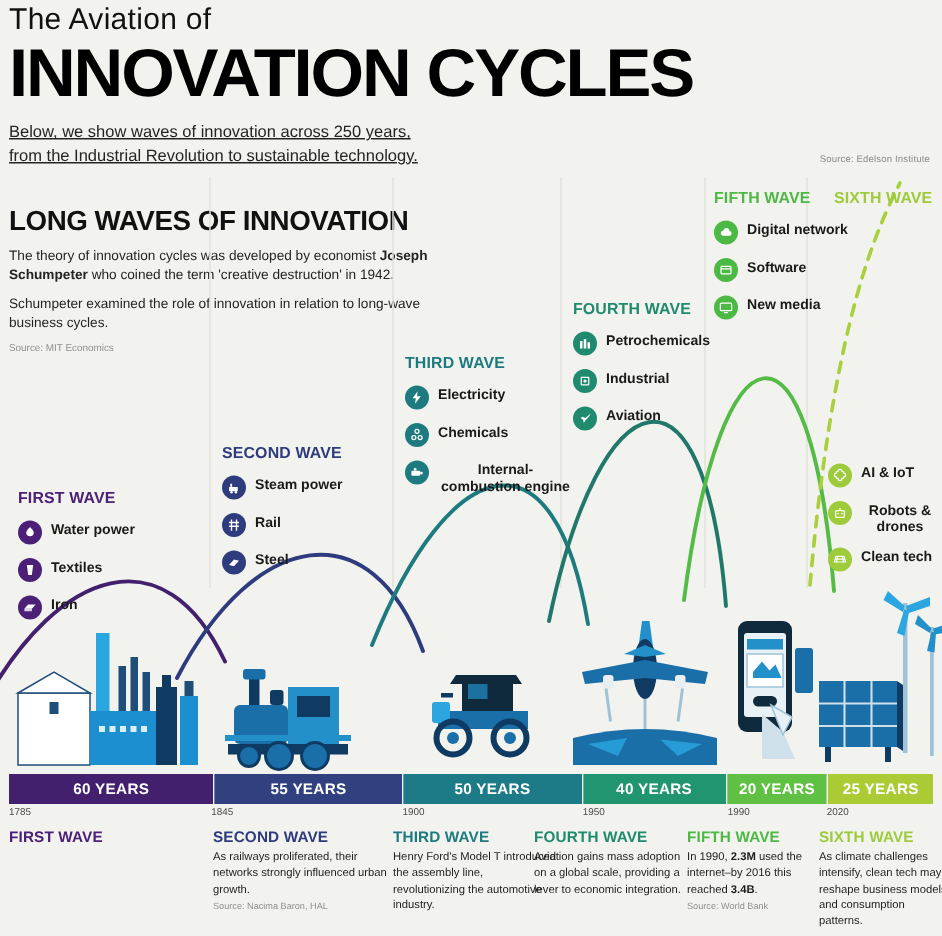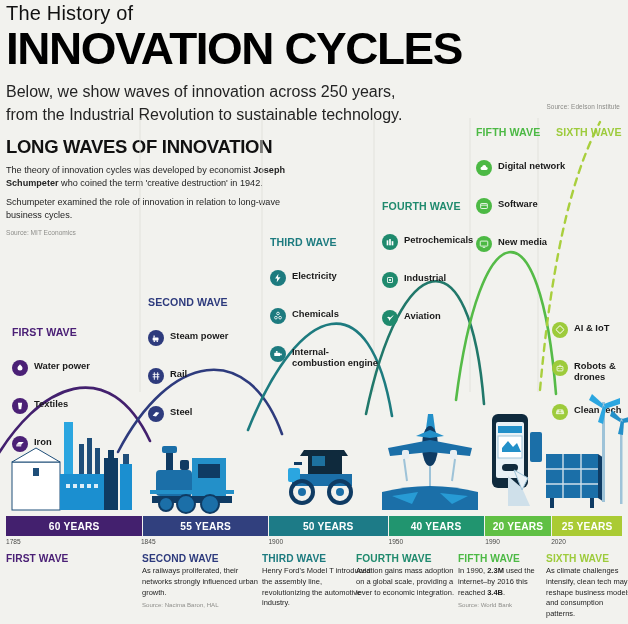--- a/index.html
+++ b/index.html
@@ -14,41 +14,41 @@
   #root { position: relative; width: 628px; height: 624px; }
 
   
   .hdr { position: absolute; left: 6px; top: 2px; width: 616px; }
   .hdr-pre { font-size: 20px; font-weight: 300; color: #111; letter-spacing: 0.2px; line-height: 1.1; }
   .hdr-main {
     font-size: 45px; font-weight: 700; letter-spacing: -1.4px;
     line-height: 1.0; color: #000; margin-top: 2px; white-space: nowrap;
     transform: scaleX(1.02); transform-origin: left center;
   }
-  .hdr-sub { margin-top: 10px; font-size: 16px; line-height: 1.42; color: #242424; }
+  .hdr-sub { margin-top: 10px; font-size: 11px; line-height: 1.42; color: #242424; text-decoration: underline; }
 
   .src-top {
     position: absolute; right: 8px; top: 103px;
     font-size: 6.4px; color: #8a8a86; letter-spacing: .1px;
   }
 
   
   .lw { position: absolute; left: 6px; top: 136px; width: 300px; }
   .lw-title { font-size: 18.5px; font-weight: 700; letter-spacing: -0.3px; color: #111; }
   .lw-p { font-size: 9.1px; line-height: 1.42; color: #242424; margin-top: 6px; }
   .lw-p b { font-weight: 700; }
   .lw-src { font-size: 6.6px; color: #8f8f8b; margin-top: 7px; }
 
   
   #curves { position: absolute; left: 0; top: 0; width: 628px; height: 560px; pointer-events: none; }
 
   
   .wave { position: absolute; }
   .wave-h { font-size: 10.6px; font-weight: 700; letter-spacing: .1px; white-space: nowrap; }
-  .w-item { display: flex; align-items: flex-start; margin-top: 22px; }
+  .w-item { display: flex; align-items: flex-start; margin-top: 9px; text-align: center; }
   .w-ico {
     width: 16px; height: 16px; border-radius: 50%;
     flex: 0 0 16px; margin-right: 6px; position: relative;
     display: flex; align-items: center; justify-content: center;
   }
   .w-ico svg { width: 10px; height: 10px; display: block; }
   .w-lbl { font-size: 9.4px; font-weight: 700; line-height: 1.12; color: #1a1a1a; padding-top: 1px; }
 
   
   #illus { position: absolute; left: 0; top: 392px; width: 628px; height: 124px; }
@@ -71,21 +71,21 @@
   .fb { font-size: 7.5px; line-height: 1.44; color: #1e1e1e; margin-top: 2px; }
   .fb b { font-weight: 700; }
   .fs { font-size: 6.1px; color: #8f8f8b; margin-top: 3px; }
 </style>
 </head>
 <body>
 
 <div id="root">
 
   <div class="hdr">
-    <div class="hdr-pre">The History of</div>
+    <div class="hdr-pre">The Aviation of</div>
     <div class="hdr-main">INNOVATION CYCLES</div>
     <div class="hdr-sub">
       <div>Below, we show waves of innovation across 250 years,</div>
       <div>from the Industrial Revolution to sustainable technology.</div>
     </div>
   </div>
   <div class="src-top">Source: Edelson Institute</div>
 
   <div class="lw">
     <div class="lw-title">LONG WAVES OF INNOVATION</div>

